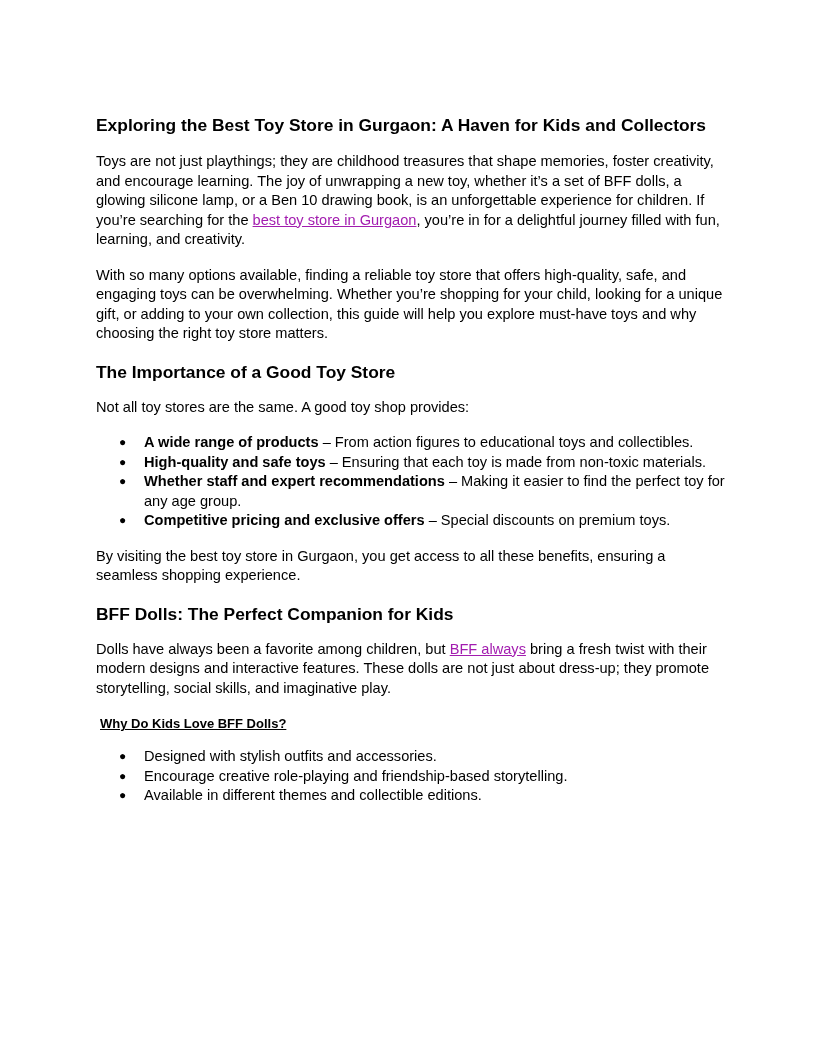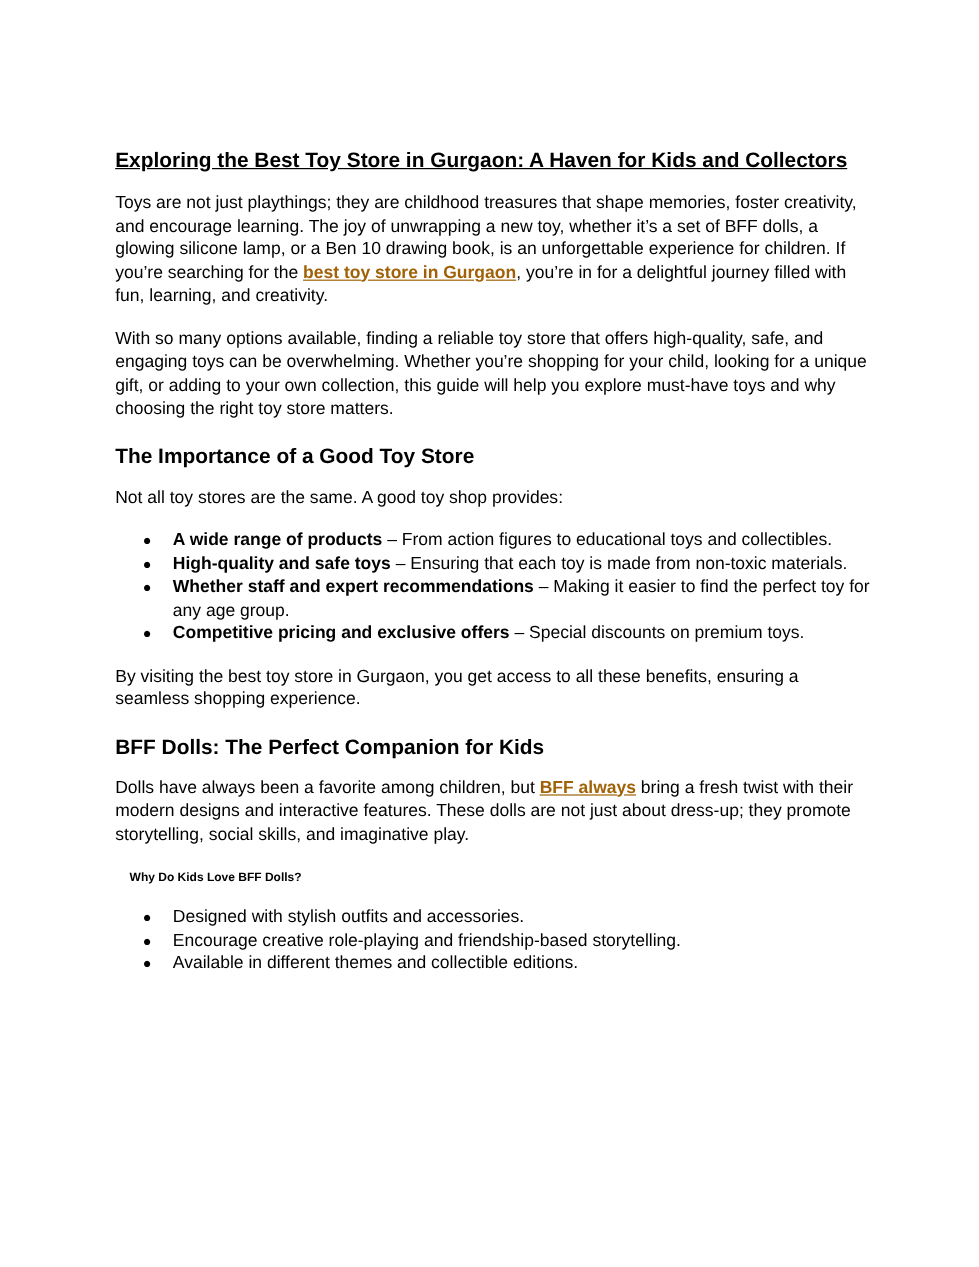--- a/index.html
+++ b/index.html
@@ -17,35 +17,35 @@
     }
     .page {
       position: absolute;
       left: 96px;
       top: 113px;
       width: 630px;
     }
     h1.title {
       font-size: 17.4px;
       font-weight: bold;
-      margin: 8px 0 15px 0;
+      margin: 0 0 15px 0;
       line-height: 24px;
-      text-decoration: underline;
     }
     h2.section {
       font-size: 17.4px;
       font-weight: bold;
       margin: 0 0 14px 0;
       line-height: 24px;
     }
     h3.sub {
-      font-size: 10px;
+      font-size: 13px;
       font-weight: bold;
-      margin: 0 0 13px 12px;
+      margin: 0 0 13px 4px;
       line-height: 20px;
+      text-decoration: underline;
     }
     p {
       font-size: 14.6px;
       line-height: 19.5px;
       margin: 0 0 16px 0;
     }
     ul {
       list-style: none;
       margin: 0 0 16px 0;
       padding: 0 0 0 48px;
@@ -55,22 +55,22 @@
       line-height: 19.5px;
       position: relative;
     }
     li .bullet {
       position: absolute;
       left: -25px;
       top: 0;
       font-size: 12px;
     }
     a.link {
-      color: #a16207;
-      font-weight: bold;
+      color: #a21caf;
+      font-weight: normal;
       text-decoration: underline;
     }
     .sp-h2 { margin-top: 22px; }
   </style>
 </head>
 <body>
 
 <div class="page">
 
   <h1 class="title">Exploring the Best Toy Store in Gurgaon: A Haven for Kids and Collectors</h1>

